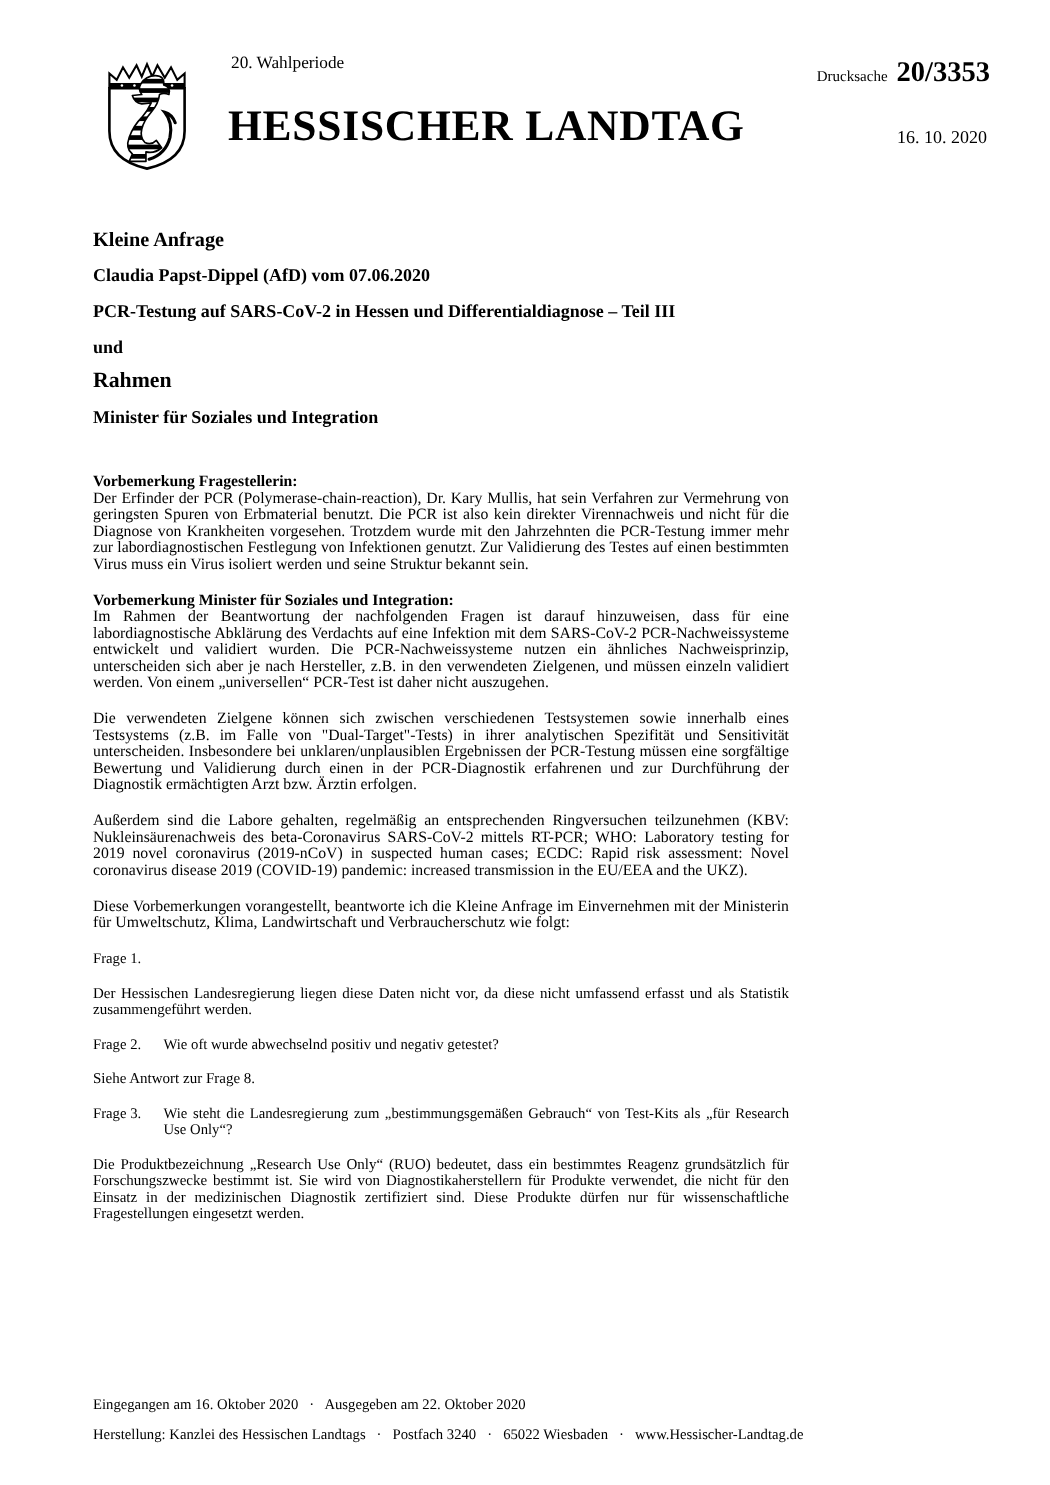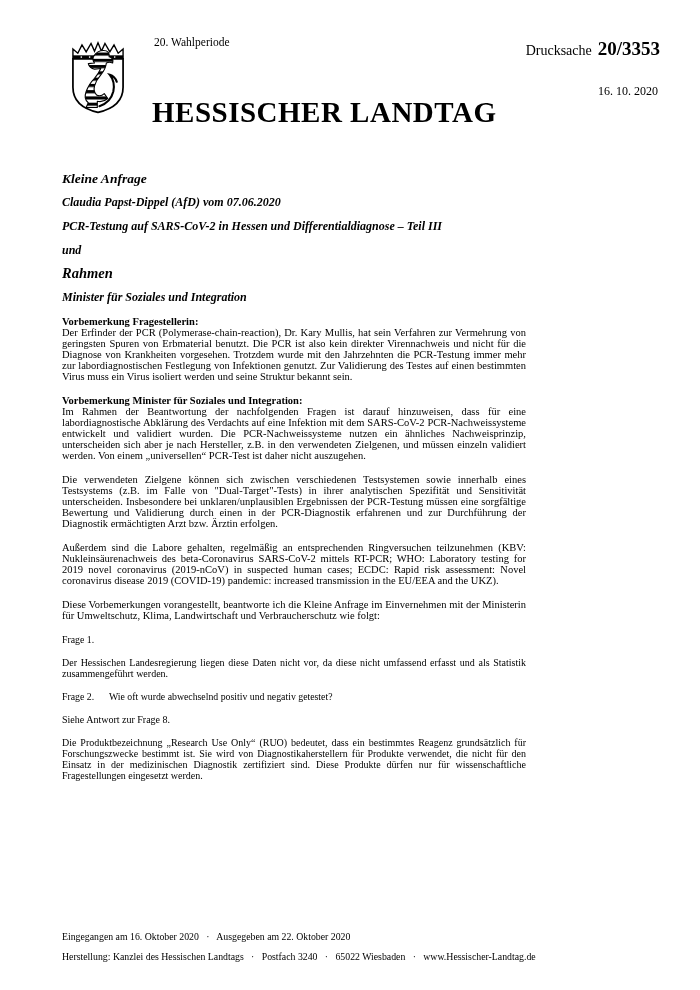--- a/index.html
+++ b/index.html
@@ -11,29 +11,29 @@
     font-family:"Liberation Serif", serif;
     overflow:hidden;
   }
 
   
   .crest { position:absolute; left:62px; top:40px; width:72px; height:78px; }
   .crest svg { width:100%; height:100%; }
   .wahlperiode { position:absolute; left:154px; top:36px; font-size:11.5px; }
   .institution {
     position:absolute; left:152px; top:68px;
-    font-size:29px; font-weight:bold; letter-spacing:0.5px; white-space:nowrap;margin-top:28px;
+    font-size:29px; font-weight:bold; letter-spacing:0.5px; white-space:nowrap;
   }
   .header-right { position:absolute; right:40px; top:38px; text-align:right; white-space:nowrap; }
-  .drucksache-label { font-size:14px; }
+  .drucksache-label { font-size:10px; }
   .drucksache-number { font-size:19px; font-weight:bold; margin-left:6px; }
   .doc-date { position:absolute; right:42px; top:84px; font-size:12px; }
 
   
-  .title-block { position:absolute; left:62px; top:171px; font-weight:bold;font-style:italic; }
+  .title-block { position:absolute; left:62px; top:152px; font-weight:bold; }
   .t-doc-type   { font-size:13.5px; margin:0 0 8px 0; }
   .t-author     { font-size:12px;   margin:0 0 9px 0; }
   .t-subject    { font-size:12px;   margin:0 0 9px 0; }
   .t-connector  { font-size:12px;   margin:0 0 7px 0; }
   .t-response   { font-size:14.5px; margin:0 0 8px 0; }
   .t-responder  { font-size:12px;   margin:0; }
 
   
   .content { position:absolute; left:62px; top:316px; width:464px; }
   .sec-head { font-size:10.5px; font-weight:bold; line-height:11px; }
@@ -119,20 +119,24 @@
       <div class="q-label">Frage 1.</div>
     </div>
     <p class="answer">Der Hessischen Landesregierung liegen diese Daten nicht vor, da diese nicht umfassend erfasst und als Statistik zusammengeführt werden.</p>
 
     <div class="question">
       <div class="q-label">Frage 2.</div>
       <div class="q-text">Wie oft wurde abwechselnd positiv und negativ getestet?</div>
     </div>
     <p class="answer">Siehe Antwort zur Frage 8.</p>
 
+    <div class="question">
+      <div class="q-label">Frage 3.</div>
+      <div class="q-text">Wie steht die Landesregierung zum „bestimmungsgemäßen Gebrauch“ von Test-Kits als „für Research Use Only“?</div>
+    </div>
     <p class="answer">Die Produktbezeichnung „Research Use Only“ (RUO) bedeutet, dass ein bestimmtes Reagenz grundsätzlich für Forschungszwecke bestimmt ist. Sie wird von Diagnostikaherstellern für Produkte verwendet, die nicht für den Einsatz in der medizinischen Diagnostik zertifiziert sind. Diese Produkte dürfen nur für wissenschaftliche Fragestellungen eingesetzt werden.</p>
 
   </div>
 
   <div class="footer">
     <p class="f-line">Eingegangen am 16. Oktober 2020   ·   Ausgegeben am 22. Oktober 2020</p>
     <p class="f-line">Herstellung: Kanzlei des Hessischen Landtags   ·   Postfach 3240   ·   65022 Wiesbaden   ·   www.Hessischer-Landtag.de</p>
   </div>
 
 </div>

